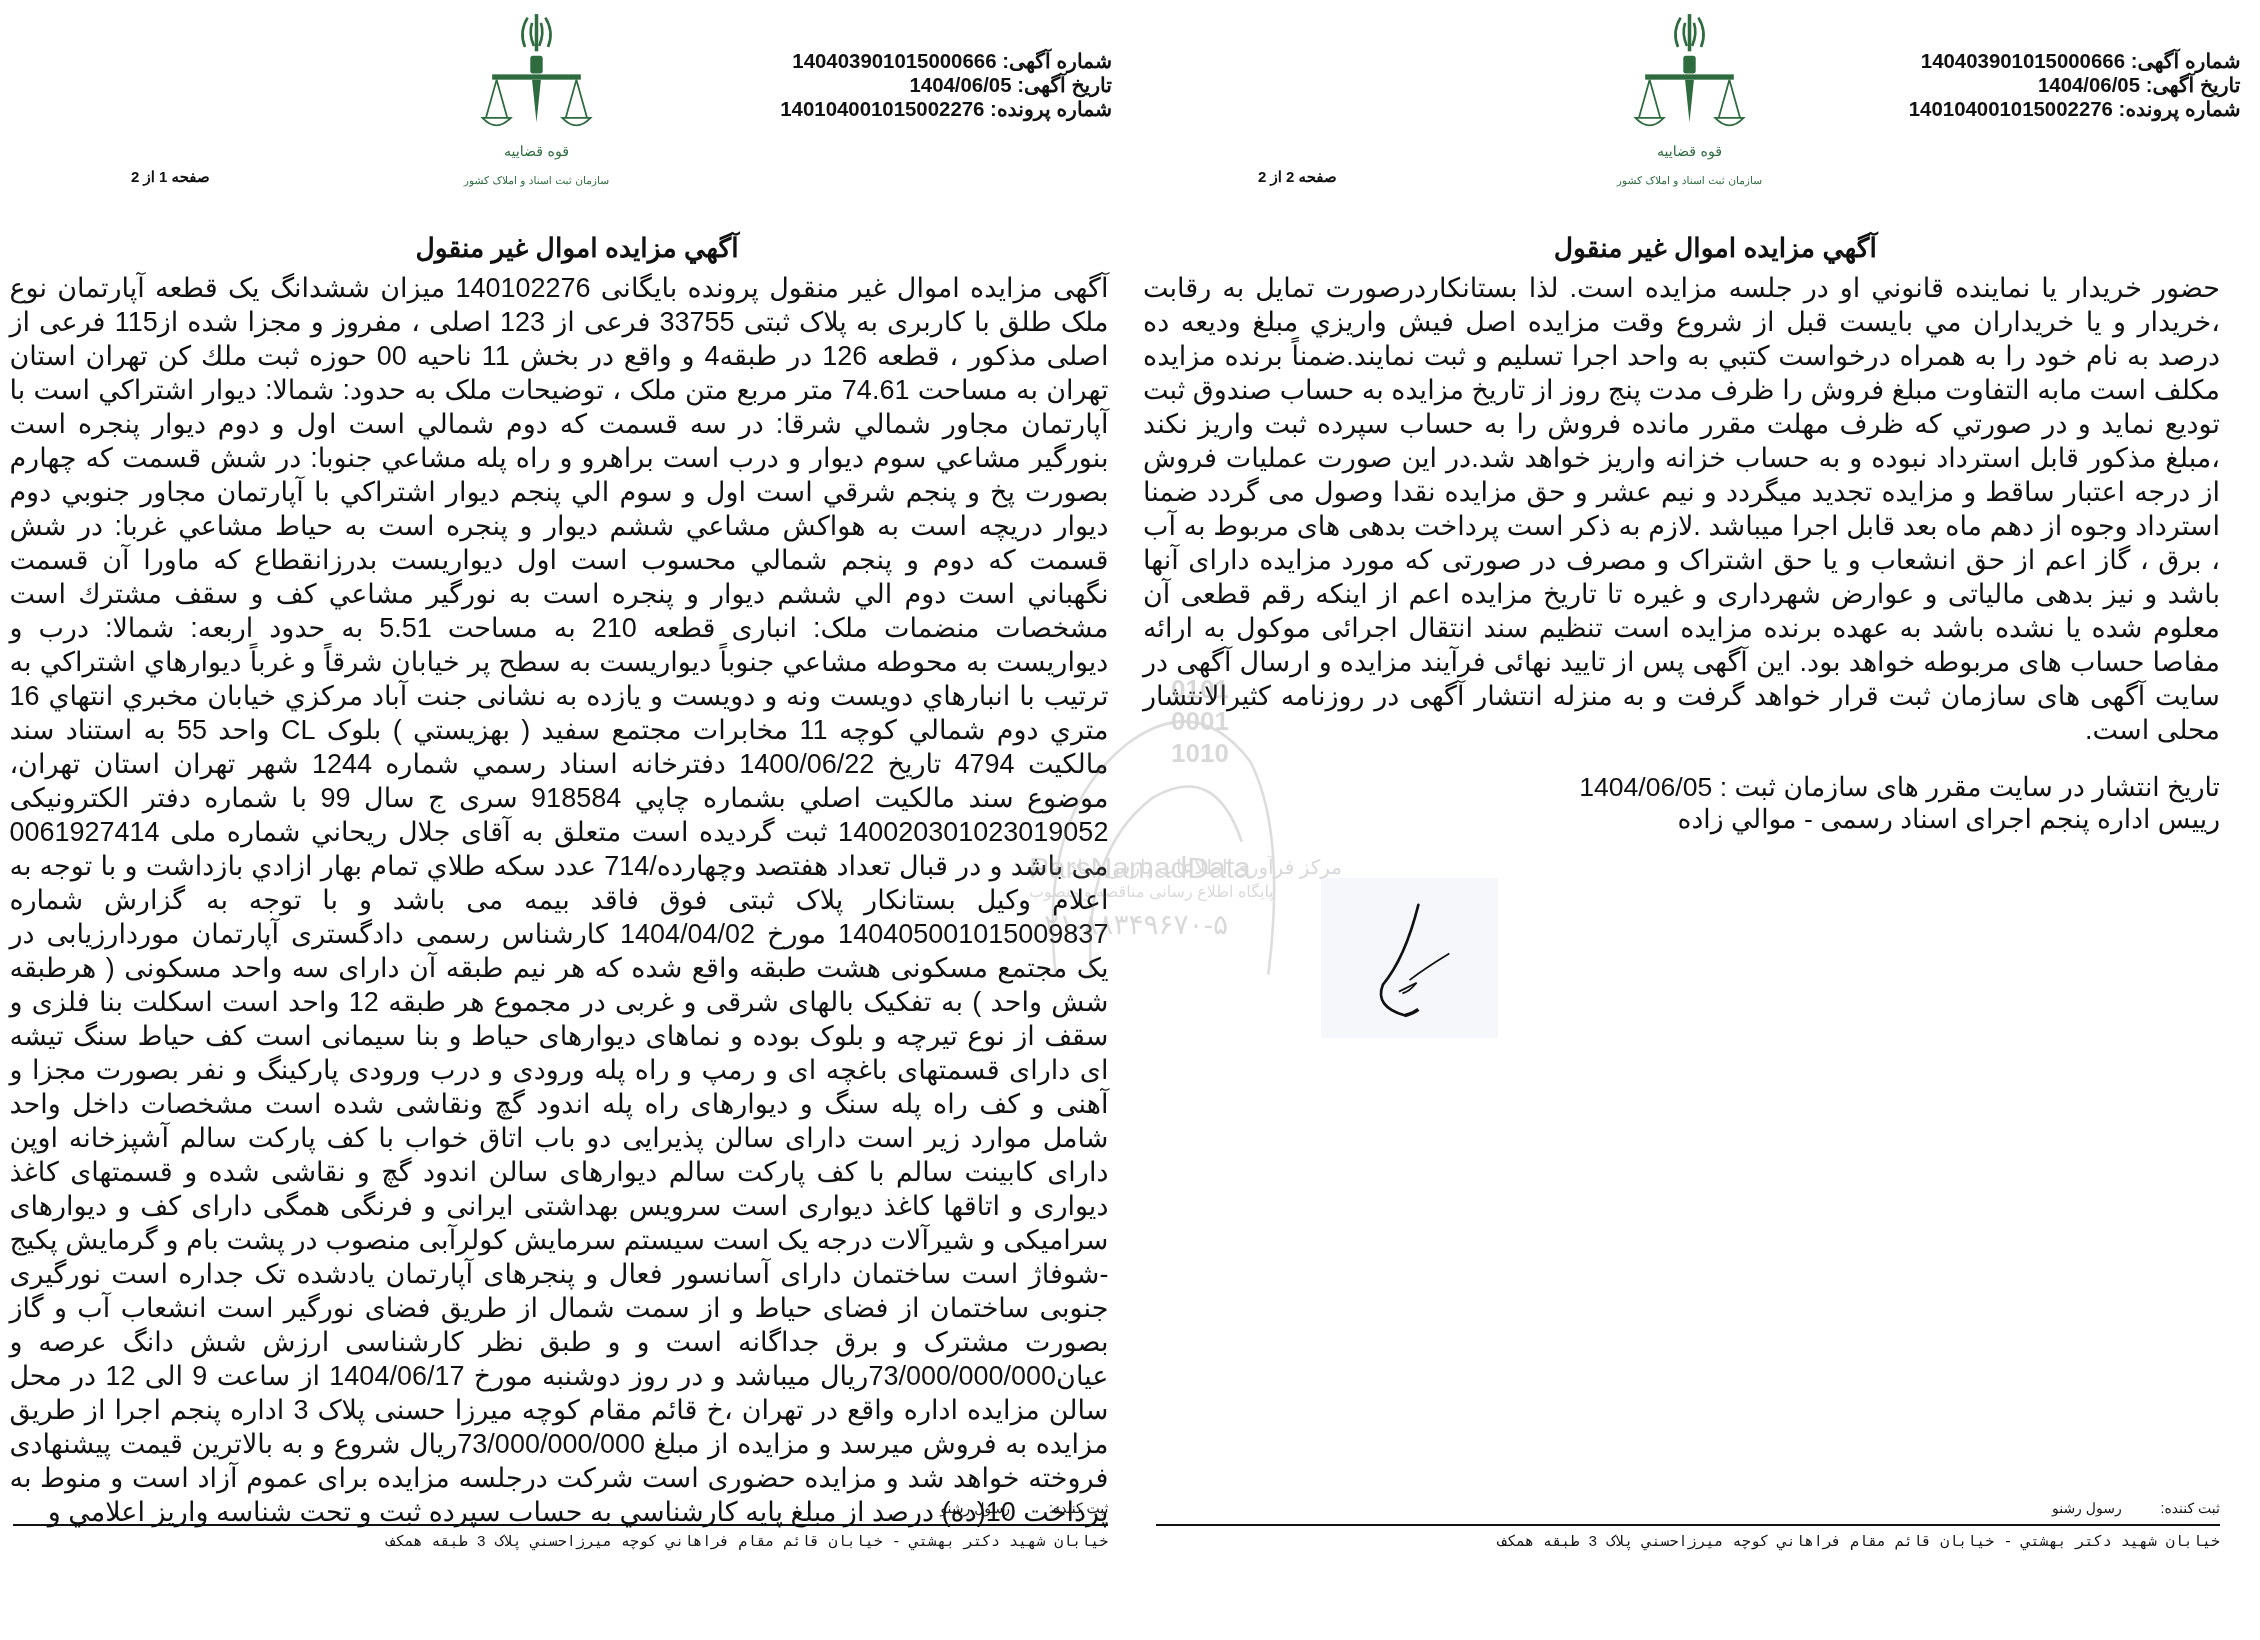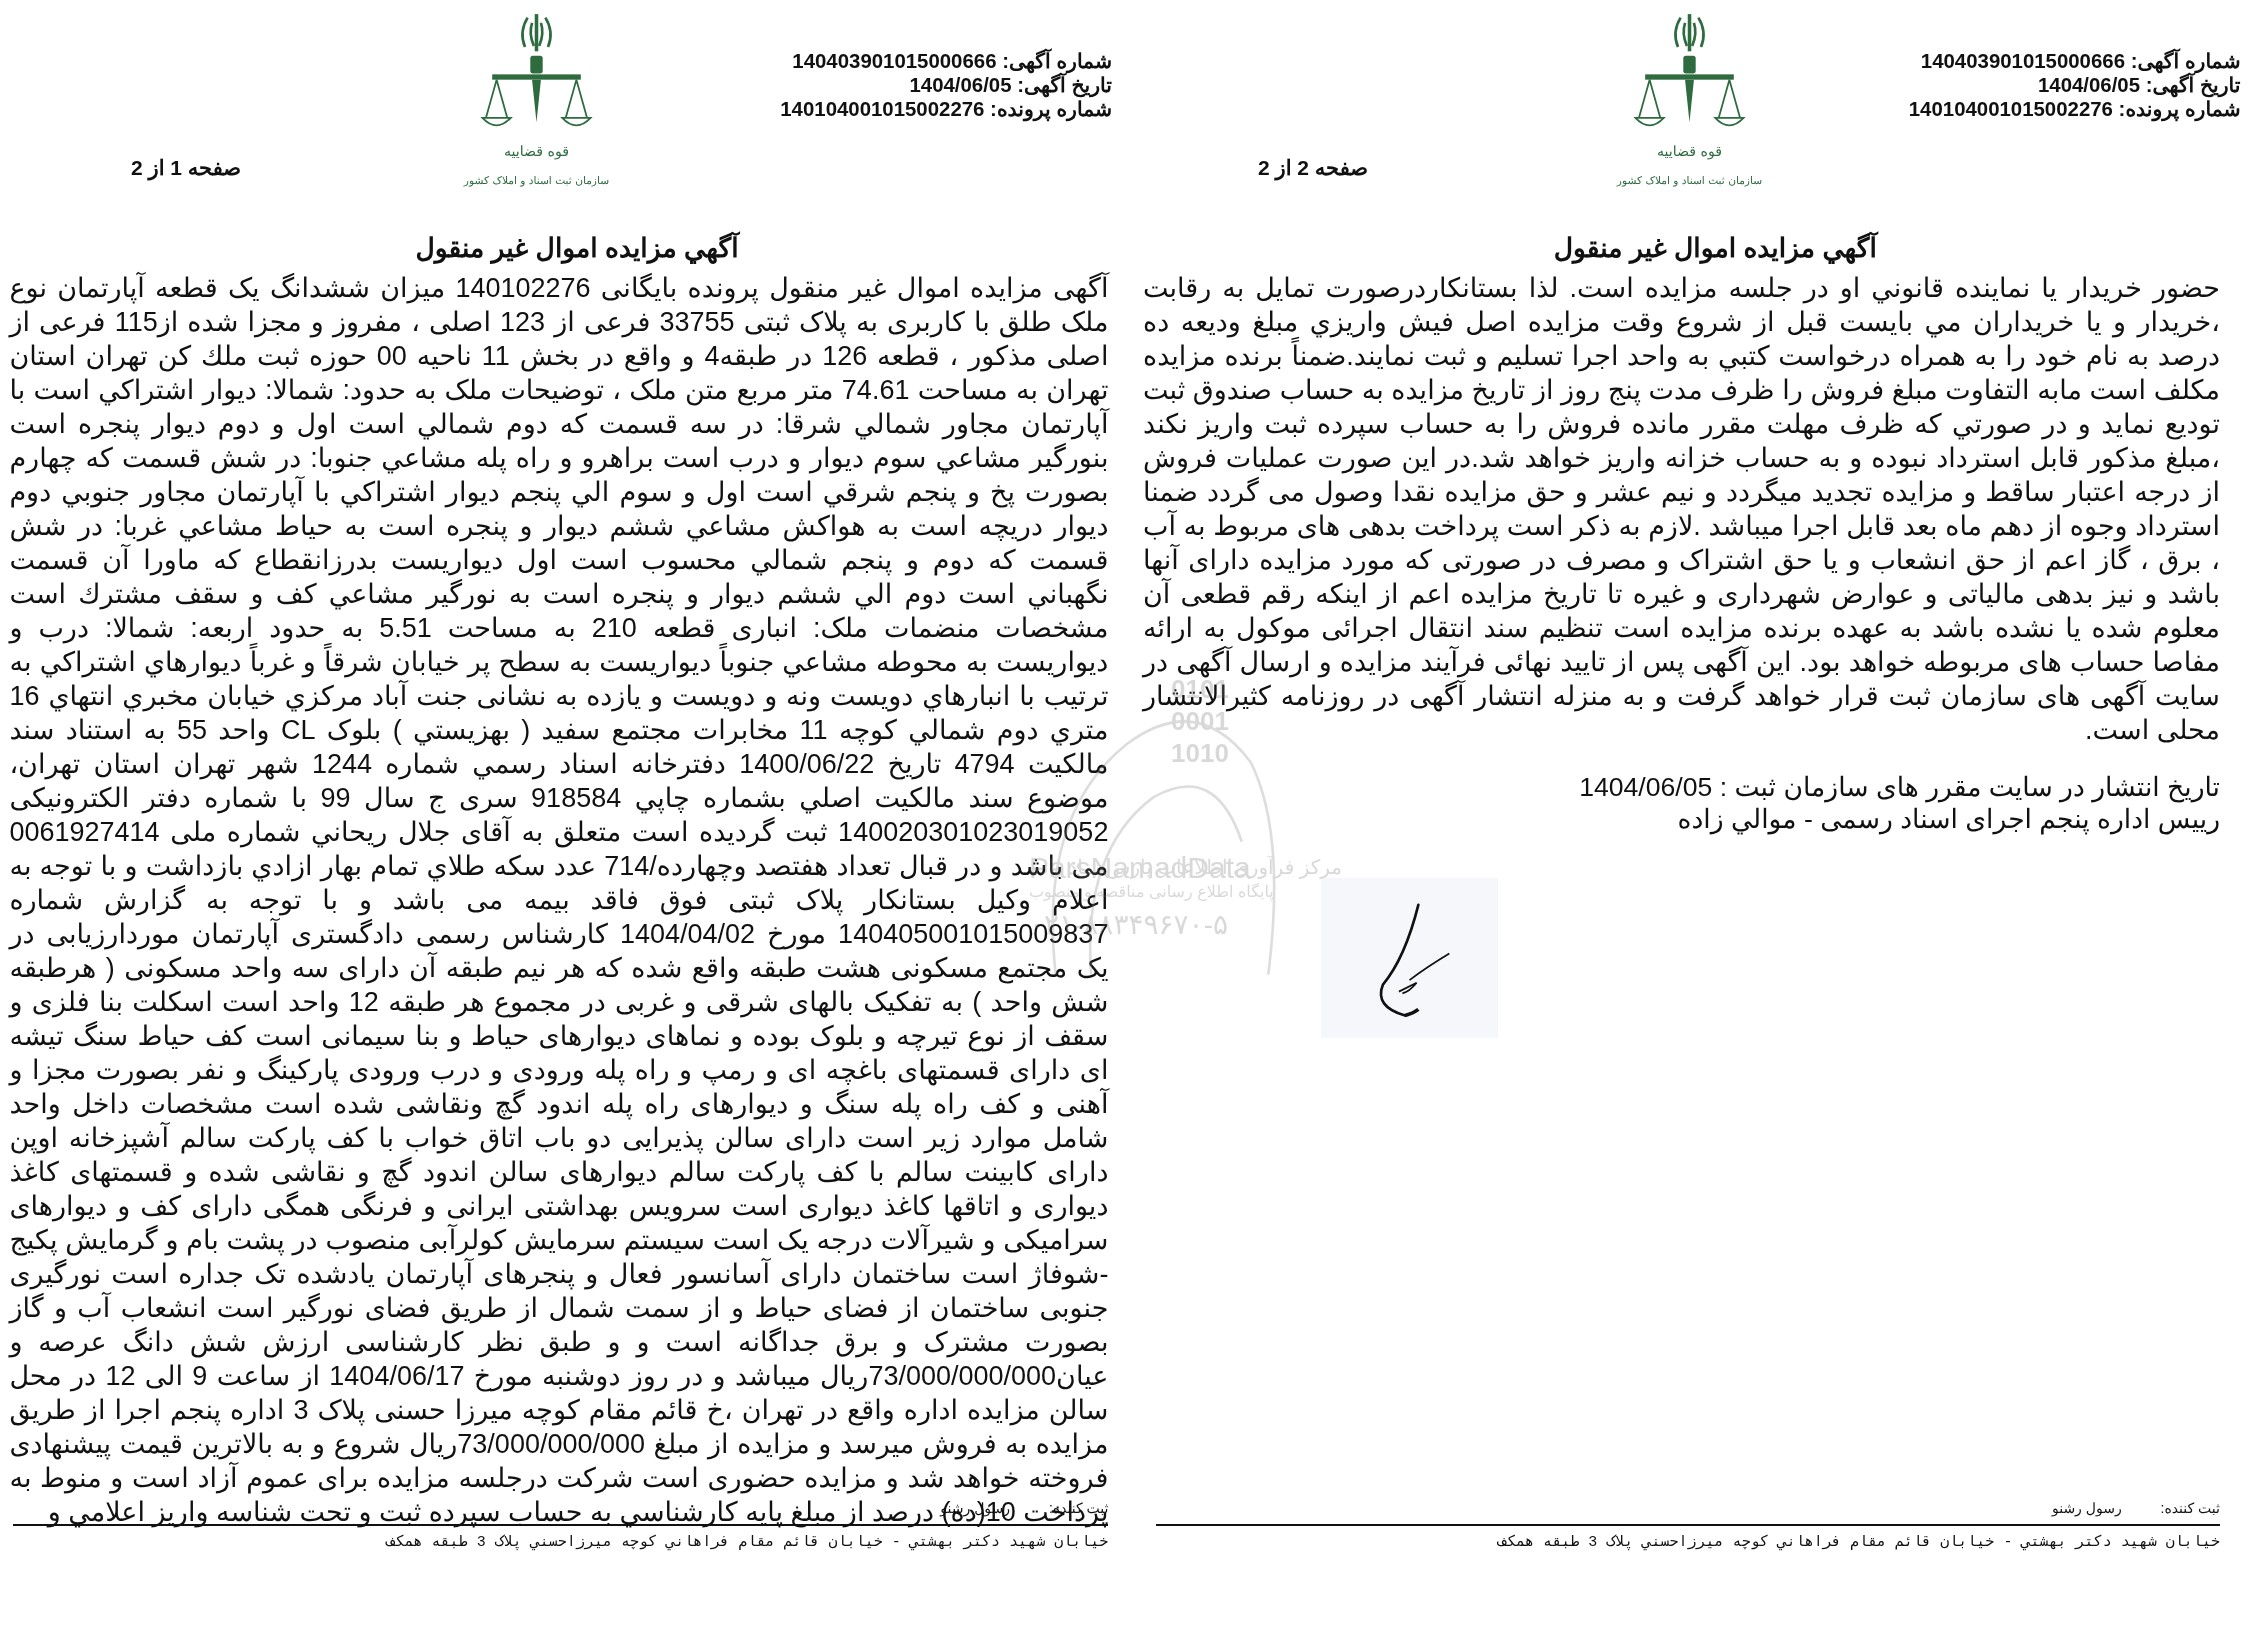--- a/index.html
+++ b/index.html
@@ -9,21 +9,21 @@
   .page-right { left:1153px; width:1107px; }
 
   .header { position:absolute; top:0; left:0; right:0; height:222px; }
   .meta { position:absolute; top:49px; text-align:right; font-family:"Liberation Sans", sans-serif; font-size:20.4px; line-height:24px; font-weight:bold; color:#111; }
   .page-left .meta { right:7px; }
   .page-right .meta { right:19.5px; }
   .meta div { white-space:nowrap; }
   .logo { position:absolute; top:7px; width:151px; height:195px;text-align:center; }
   .page-left .logo { left:461px; }
   .page-right .logo { left:461px; }
-  .pagenum { position:absolute; top:156px; font-family:"Liberation Sans", sans-serif; font-size:21px; font-weight:bold; }
+  .pagenum { position:absolute; top:168px; font-family:"Liberation Sans", sans-serif; font-size:15px; font-weight:bold; }
   .page-left .pagenum { left:131px; }
   .page-right .pagenum { left:105px; }
 
   .title { position:absolute; top:232px; left:0; right:0; text-align:center; font-family:"Liberation Sans", sans-serif; font-size:26.6px; font-weight:bold; }
   .page-left .title { padding-left:35px; }
   .page-right .title { padding-left:17.7px; }
 
   .body-text { position:absolute; top:271px; font-family:"Liberation Sans", sans-serif; font-size:27px; line-height:34px; text-align:justify; text-align-last:right; }
   .page-left .body-text { right:10.6px; width:1099px; }
   .page-right .body-text { right:40px; width:1077px; }

